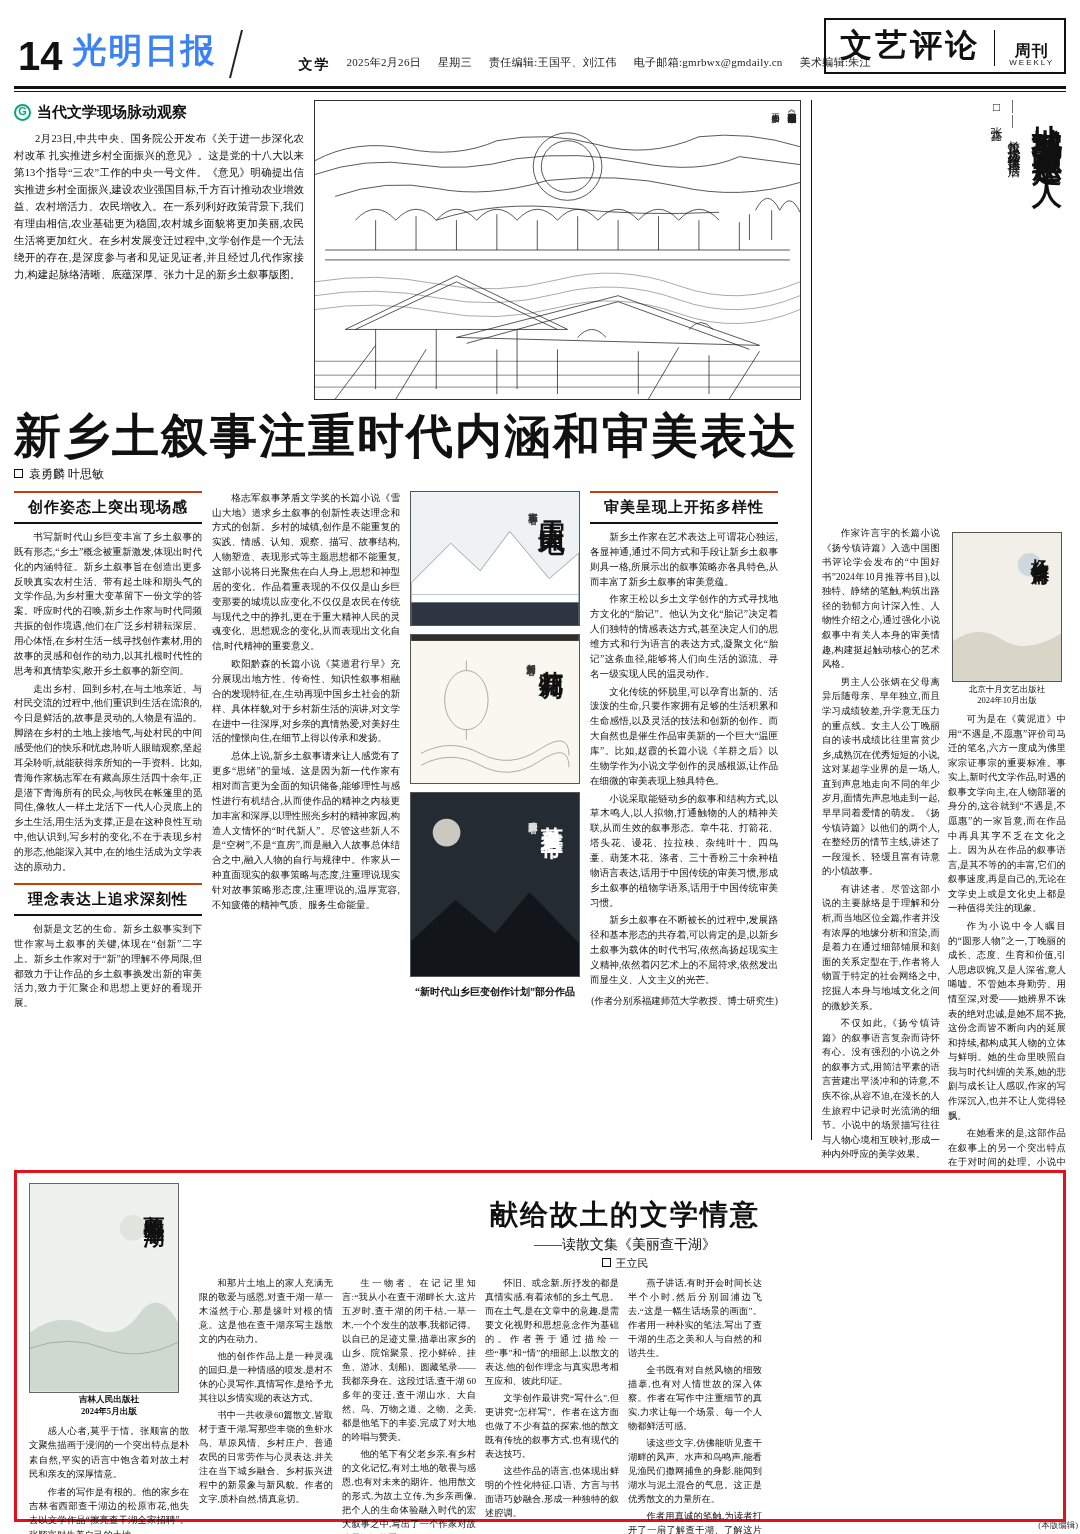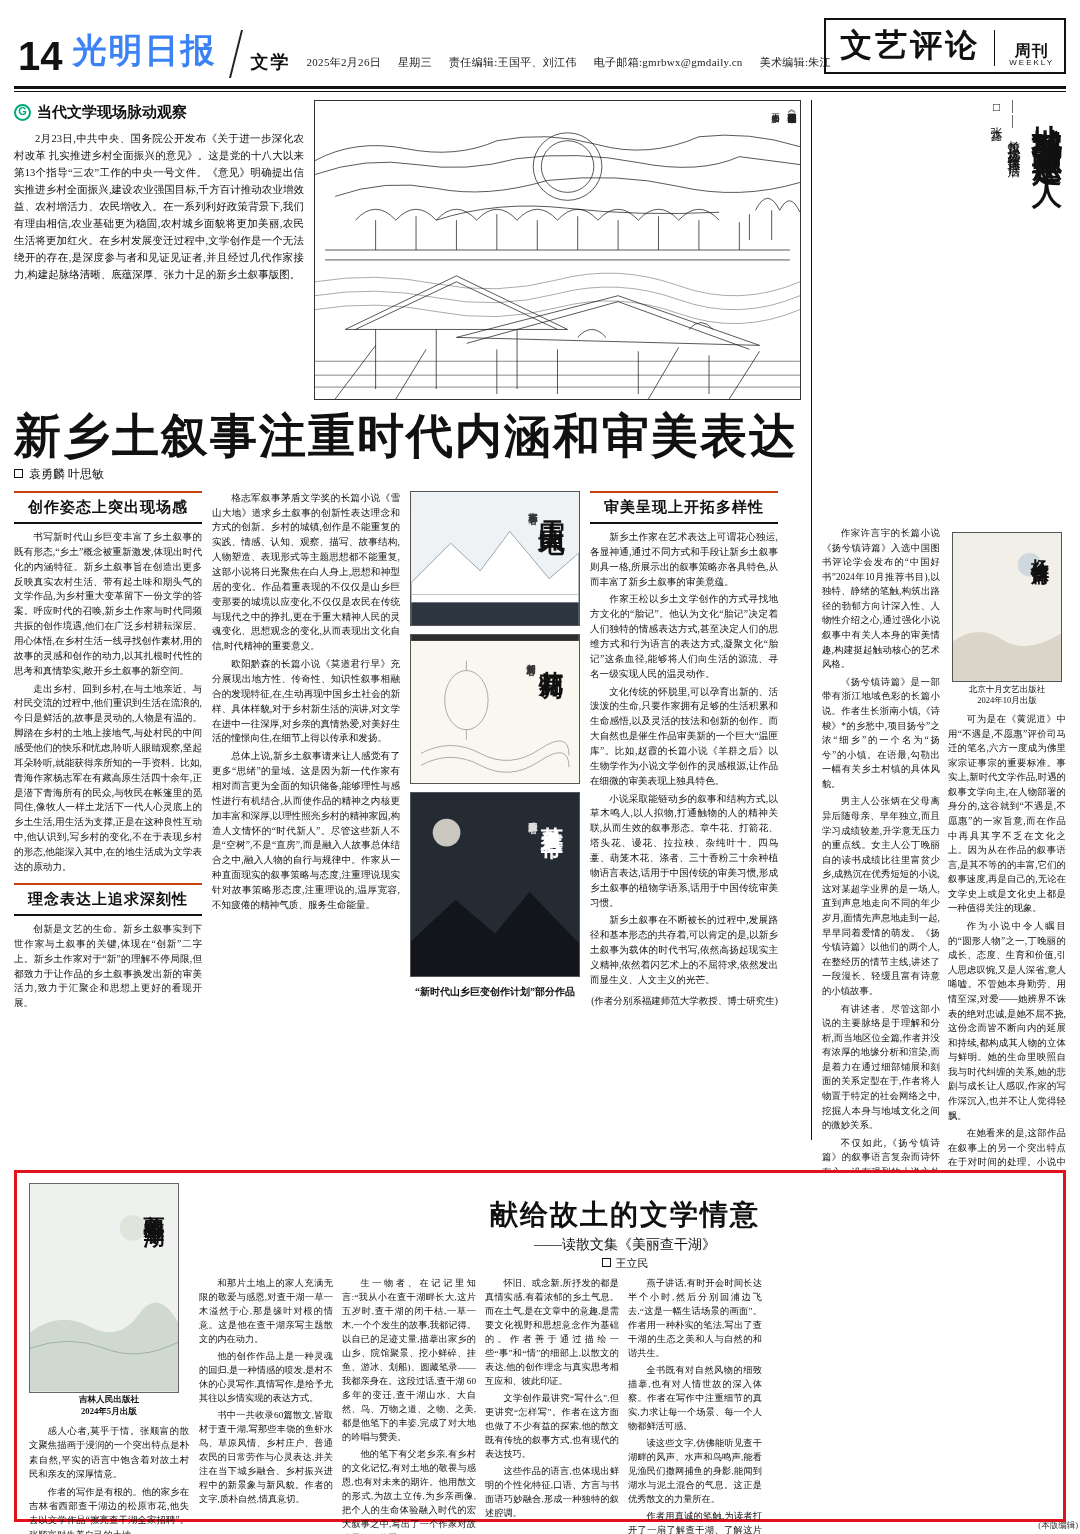--- a/index.html
+++ b/index.html
@@ -17,21 +17,21 @@
   
   .masthead { display:flex; align-items:flex-end; height:82px; padding-top:16px; position:relative; }
   .page-num { font-size:40px; font-weight:bold; font-family:"Liberation Sans",sans-serif; line-height:1; padding:0 10px 6px 4px; }
   .logo {
     font-size:34px; font-weight:bold; letter-spacing:2px;
     font-family:"DejaVu Serif",serif;
     padding:0 12px 8px 0; color:#3b82f6;
     white-space:nowrap;
   }
   .slash { width:2px; height:48px; background:#222; transform:skewX(-14deg); margin:0 14px 4px 6px; }
-  .section-name { font-size:18px; font-weight:bold; padding:0 16px 8px 0; letter-spacing:2px; }
+  .section-name { font-size:14px; font-weight:bold; padding:0 16px 8px 0; letter-spacing:2px;margin-left:48px; }
   .meta-line { font-size:11px; color:#222; padding-bottom:12px; letter-spacing:0.3px; white-space:nowrap; }
   .meta-line span { margin-right:14px; }
   .brand-right {
     position:absolute; right:0; bottom:8px;
     display:flex; align-items:flex-end; gap:10px;
     border:2px solid #111; padding:4px 10px 4px 14px;
   }
   .brand-right .big { font-size:32px; font-weight:bold; letter-spacing:3px; }
   .brand-right .divider { width:1px; height:36px; background:#111; margin:0 4px 2px; }
   .brand-right .wk { text-align:center; line-height:1.1; }
@@ -275,21 +275,20 @@
     <div class="right-zone">
       <div class="rt-head-row">
         <div class="rt-title">地域书写的重点还是“人”</div>
         <div class="rt-sub">——长篇小说《扬兮镇诗篇》读后</div>
         <div class="rt-author">□&nbsp;<span>张 鑫</span></div>
       </div>
 
       <div class="rt-cols">
         <div class="rt-col">
           <p>作家许言宇的长篇小说《扬兮镇诗篇》入选中国图书评论学会发布的“中国好书”2024年10月推荐书目),以独特、静绪的笔触,构筑出路径的勃郁方向计深入性、人物性介绍之心,通过强化小说叙事中有关人本身的审美情趣,构建挺起触动核心的艺术风格。</p>
-          <p>《扬兮镇诗篇》是一部带有浙江地域色彩的长篇小说。作者生长浙南小镇,《诗梭》*的乡愁中,项目扬兮”之浓“细乡”的一个名为“扬兮”的小镇。在语最,勾勒出一幅有关乡土村镇的具体风貌。</p>
           <p>男主人公张炳在父母离异后随母亲、早年独立,而且学习成绩较差,升学意无压力的重点线。女主人公丁晚丽自的读书成绩比往里富贫少乡,成熟沉在优秀短短的小说,这对某超学业界的是一场人,直到声息地走向不同的年少岁月,面情先声息地走到一起,早早同着爱情的萌发。《扬兮镇诗篇》以他们的两个人,在整经历的情节主线,讲述了一段漫长、轻缓且富有诗意的小镇故事。</p>
           <p>有讲述者、尽管这部小说的主要脉络是于理解和分析,而当地区位全篇,作者并没有浓厚的地缘分析和渲染,而是着力在通过细部铺展和刻面的关系定型在于,作者将人物置于特定的社会网络之中,挖掘人本身与地域文化之间的微妙关系。</p>
           <p>不仅如此,《扬兮镇诗篇》的叙事语言复杂而诗怀有心。没有强烈的小说之外的叙事方式,用简洁平素的语言营建出平淡冲和的诗意,不疾不徐,从容不迫,在漫长的人生旅程中记录时光流淌的细节。小说中的场景描写往往与人物心境相互映衬,形成一种内外呼应的美学效果。</p>
         </div>
         <div class="rt-col">
           <div class="rt-book" style="height:150px;">
             <svg viewBox="0 0 110 150" style="position:absolute;inset:0;width:100%;height:100%">
               <rect width="110" height="150" fill="#f1efe8"></rect>
               <path d="M0 110 q25 -18 50 -2 t60 -6 L110 150 L0 150Z" fill="#d9d5c8"></path>
               <circle cx="78" cy="32" r="12" fill="#cfd8dd"></circle>

